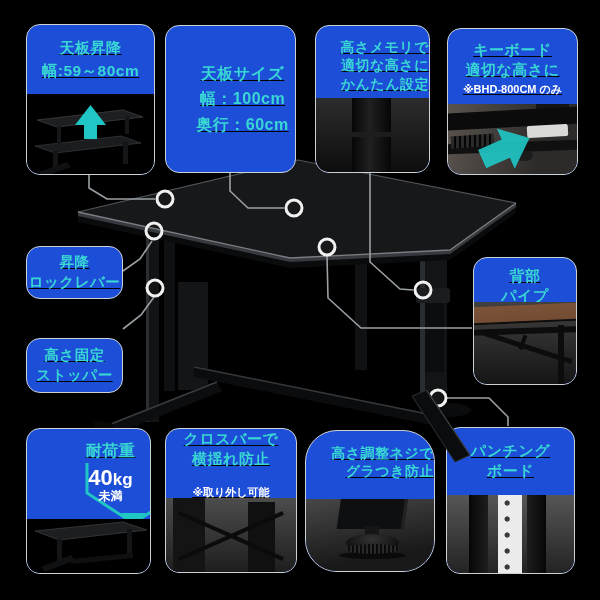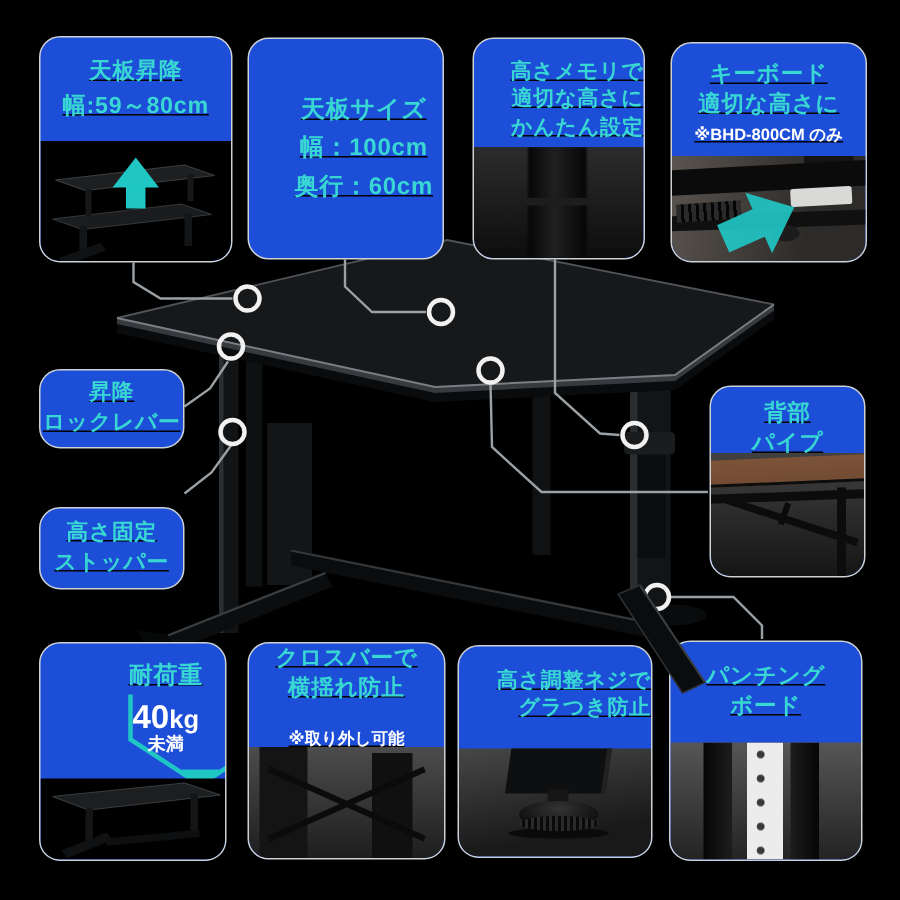--- a/index.html
+++ b/index.html
@@ -263,21 +263,21 @@
     <div class="cy t15">横揺れ防止</div>
     <div class="note" style="font-size:11px;margin-top:16px;">※取り外し可能</div>
     <div class="photo ph-crossbar">
       <div class="colL dots"></div>
       <div class="colR dots"></div>
       <div class="x1"></div>
       <div class="x2"></div>
     </div>
   </div>
 
-  <div class="callout" id="box-takasa-neji" style="left:305px;top:430px;width:130px;height:142px;padding-top:13px;">
+  <div class="callout" id="box-takasa-neji" style="left:305px;top:430px;width:130px;height:142px;padding-top:13px;border-radius:32px;">
     <div class="cy t13">高さ調整ネジで</div>
     <div class="cy t13">グラつき防止</div>
     <div class="photo ph-neji">
       <div class="leg"></div>
       <div class="stem"></div>
       <div class="shadow"></div>
       <div class="foot"></div>
       <div class="ridge"></div>
     </div>
   </div>

